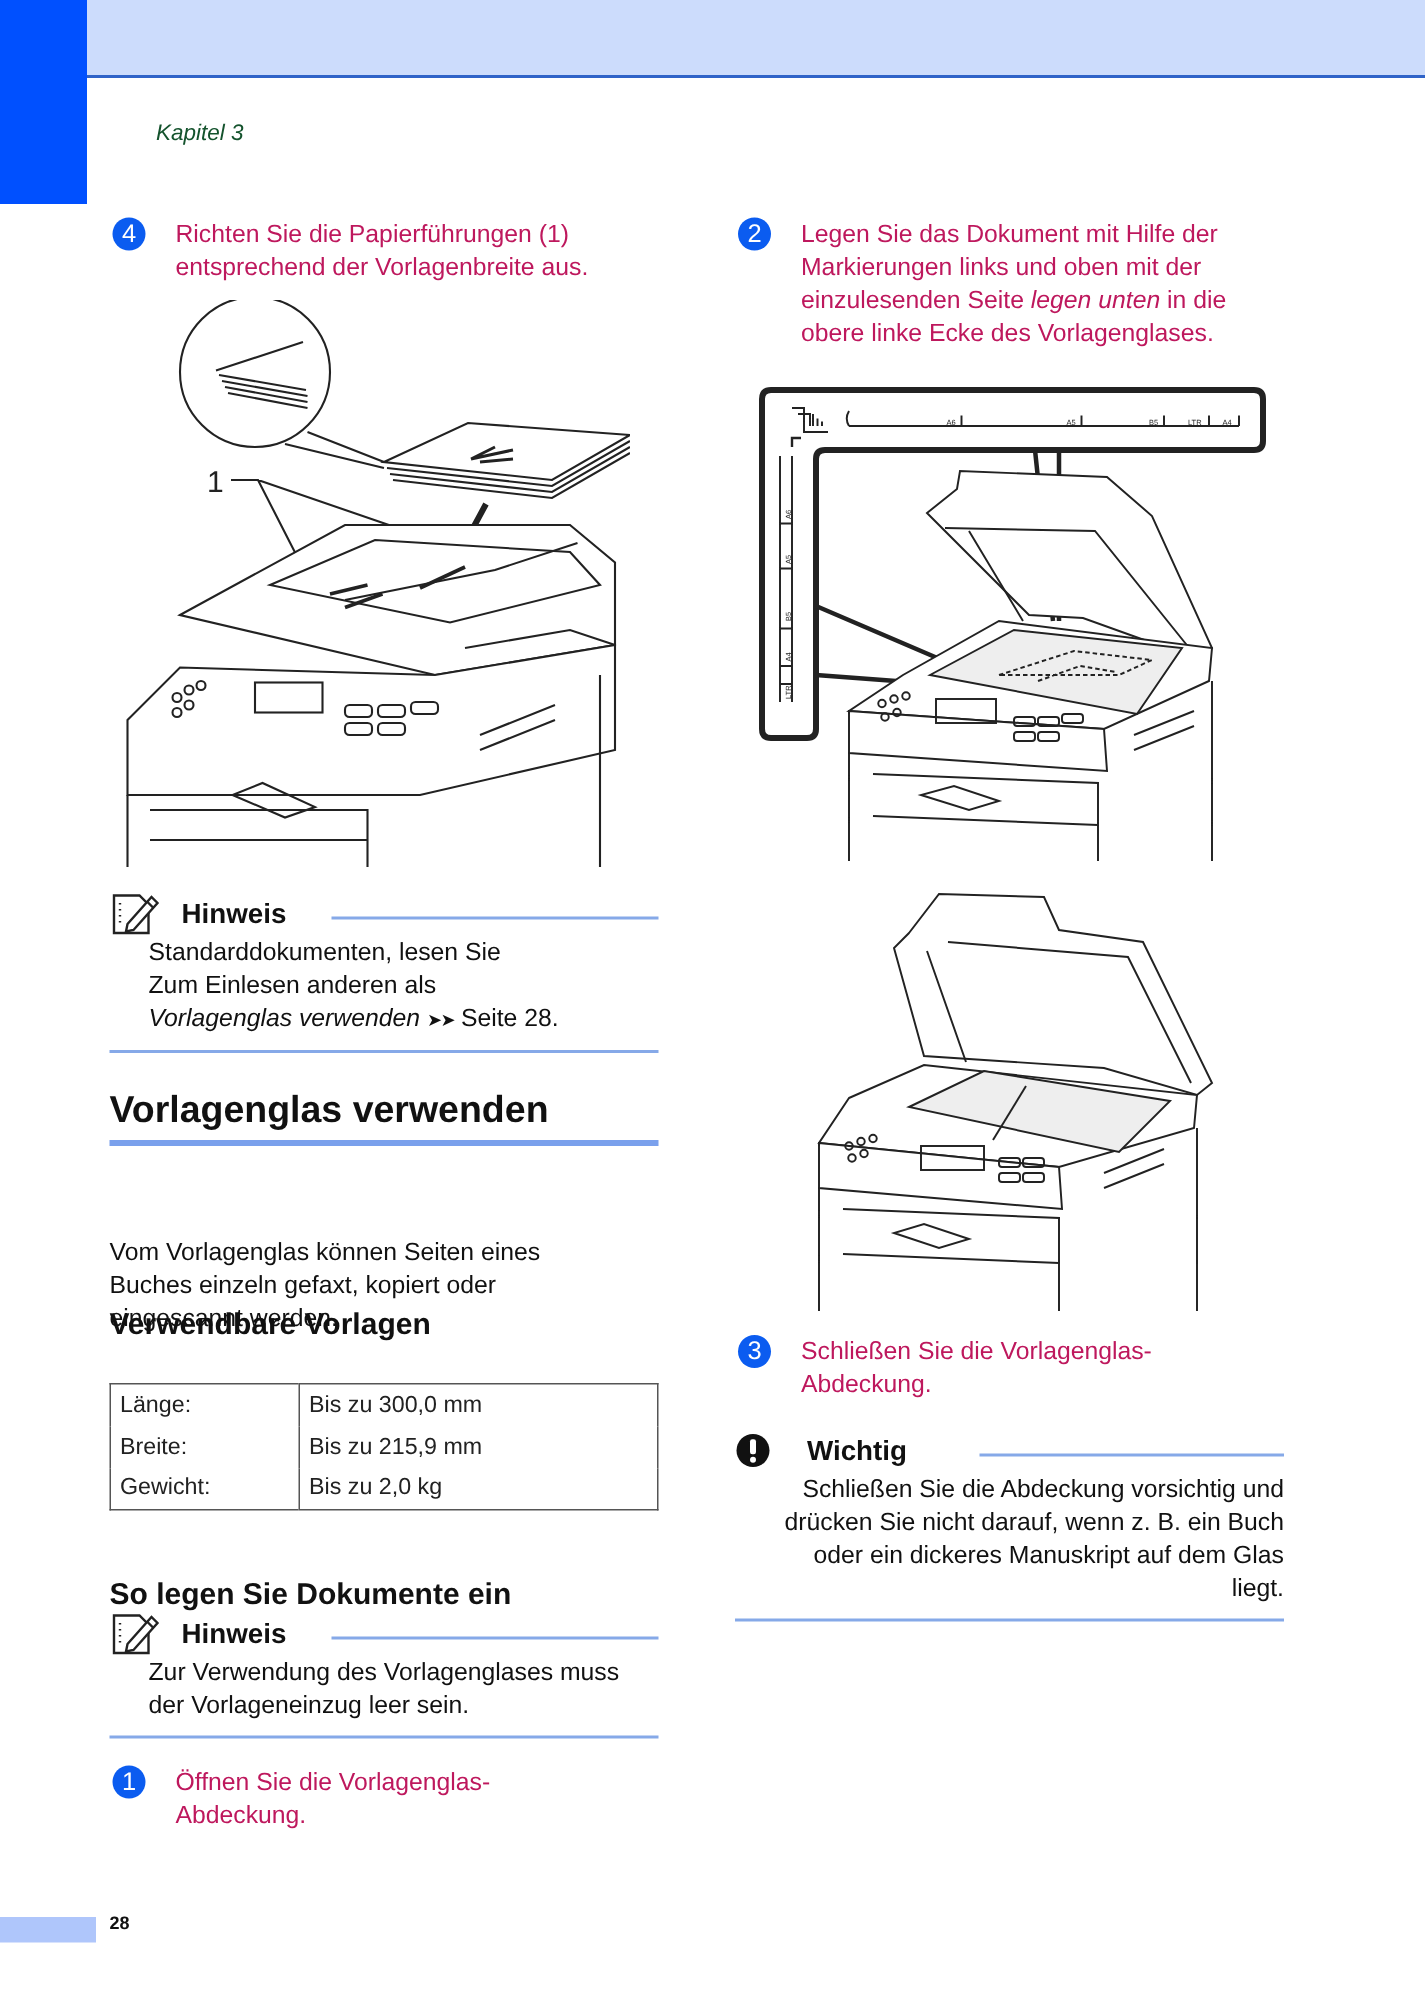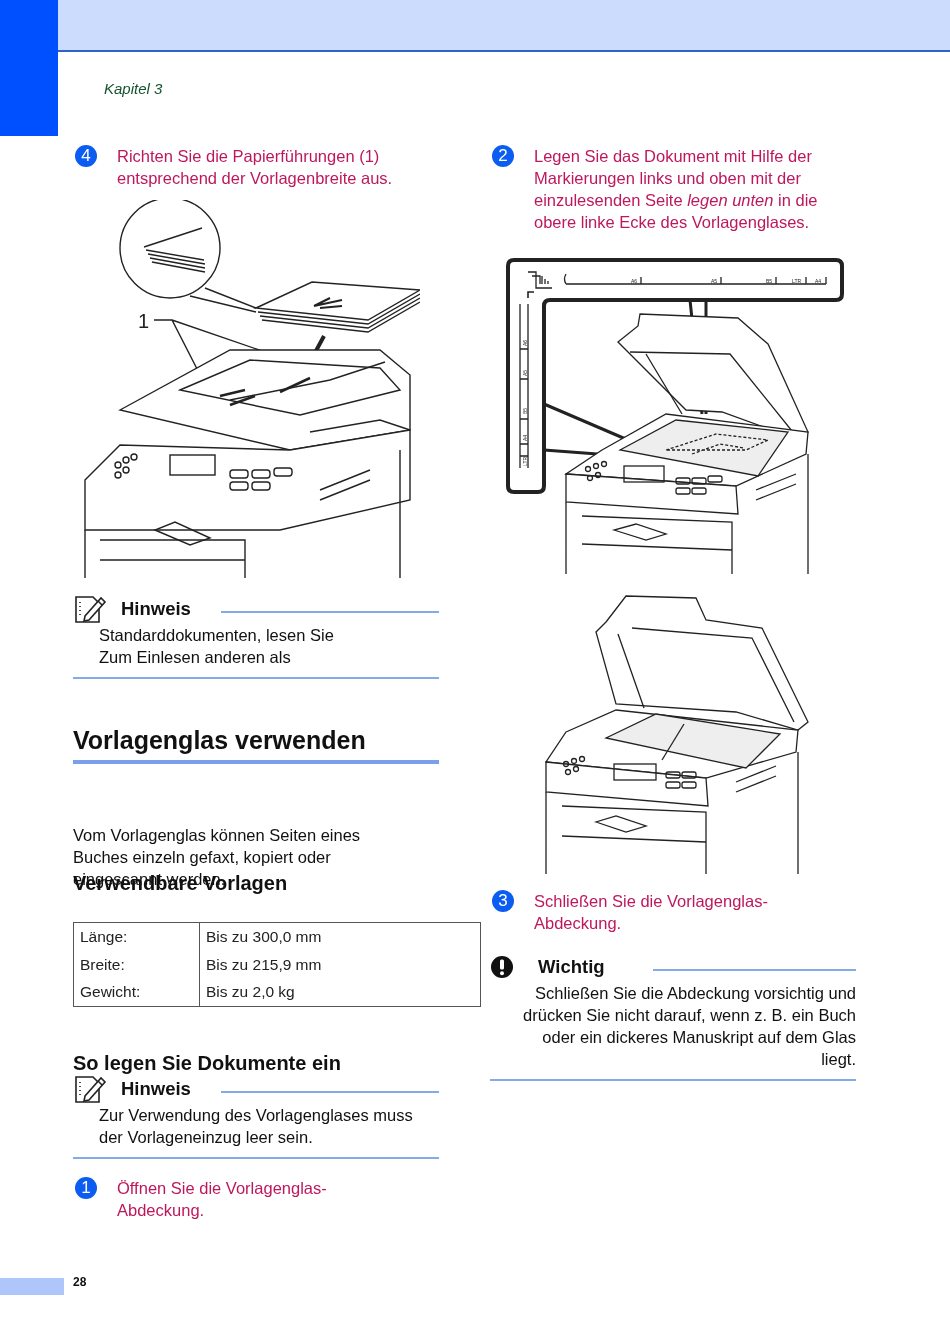--- a/index.html
+++ b/index.html
@@ -32,21 +32,21 @@
   .note-rule { flex: 1 1 auto; height: 2px; background: #86a9e8; margin-top: 6px; }
   .note-body { font-size: 16.5px; line-height: 22px; padding-left: 26px; padding-top: 2px; }
   .note-bottom-rule { height: 2px; background: #86a9e8; margin-top: 9px; }
   .arrows { font-size: 12px; letter-spacing: -1px; }
 
   .h1 { position: absolute; left: 73px; top: 726px; font-size: 25px; font-weight: bold; color: #111; }
   .h1-rule { position: absolute; left: 73px; top: 760px; width: 366px; height: 4px; background: #7aa0ec; }
   .para { position: absolute; font-size: 16.5px; line-height: 22px; }
   .h2 { position: absolute; font-size: 20px; font-weight: bold; color: #111; }
 
-  table.spec { position: absolute; left: 73px; top: 922px; width: 408px; border-collapse: collapse; border: 1.5px solid #555; font-size: 15.5px; }
+  table.spec { position: absolute; left: 73px; top: 922px; width: 366px; border-collapse: collapse; border: 1.5px solid #555; font-size: 15.5px; }
   table.spec td { padding: 3px 6px 3px 6px; height: 28px; vertical-align: middle; color: #222; }
   table.spec td.k { width: 126px; border-right: 1px solid #555; }
 
   .page-num-bar { position: absolute; left: 0; top: 1278px; width: 64px; height: 17px; background: #afc6fb; }
   .page-num { position: absolute; left: 73px; top: 1275px; font-size: 12px; font-weight: bold; color: #111; }
 </style>
 </head>
 <body>
 
 <div class="top-band"></div>
@@ -104,20 +104,25 @@
       <path d="M7 8 v1 M7 12 v1 M7 16 v1 M7 20 v1" stroke="#222" stroke-width="1.6"></path>
       <path d="M12 22 L28 4 L32 8 L16 26 L11 27 Z" fill="#fff" stroke="#222" stroke-width="1.6"></path>
       <path d="M25 7 L29 11" stroke="#222" stroke-width="1.6"></path>
     </svg>
     <span class="note-title">Hinweis</span>
     <div class="note-rule"></div>
   </div>
   <div class="note-body">
     <div>Standarddokumenten, lesen Sie</div>
     <div>Zum Einlesen anderen als</div>
+    <div>
+      <i>Vorlagenglas verwenden</i>
+      <span class="arrows">➤➤</span>
+      <span>Seite 28.</span>
+    </div>
   </div>
   <div class="note-bottom-rule"></div>
 </div>
 
 <div class="h1">Vorlagenglas verwenden</div>
 <div class="h1-rule"></div>
 <div class="para" style="left:73px; top:777px; width:340px;margin-top:47px;">Vom Vorlagenglas können Seiten eines Buches einzeln gefaxt, kopiert oder eingescannt werden.</div>
 
 <div class="h2" style="left:73px; top:872px;">Verwendbare Vorlagen</div>
 

